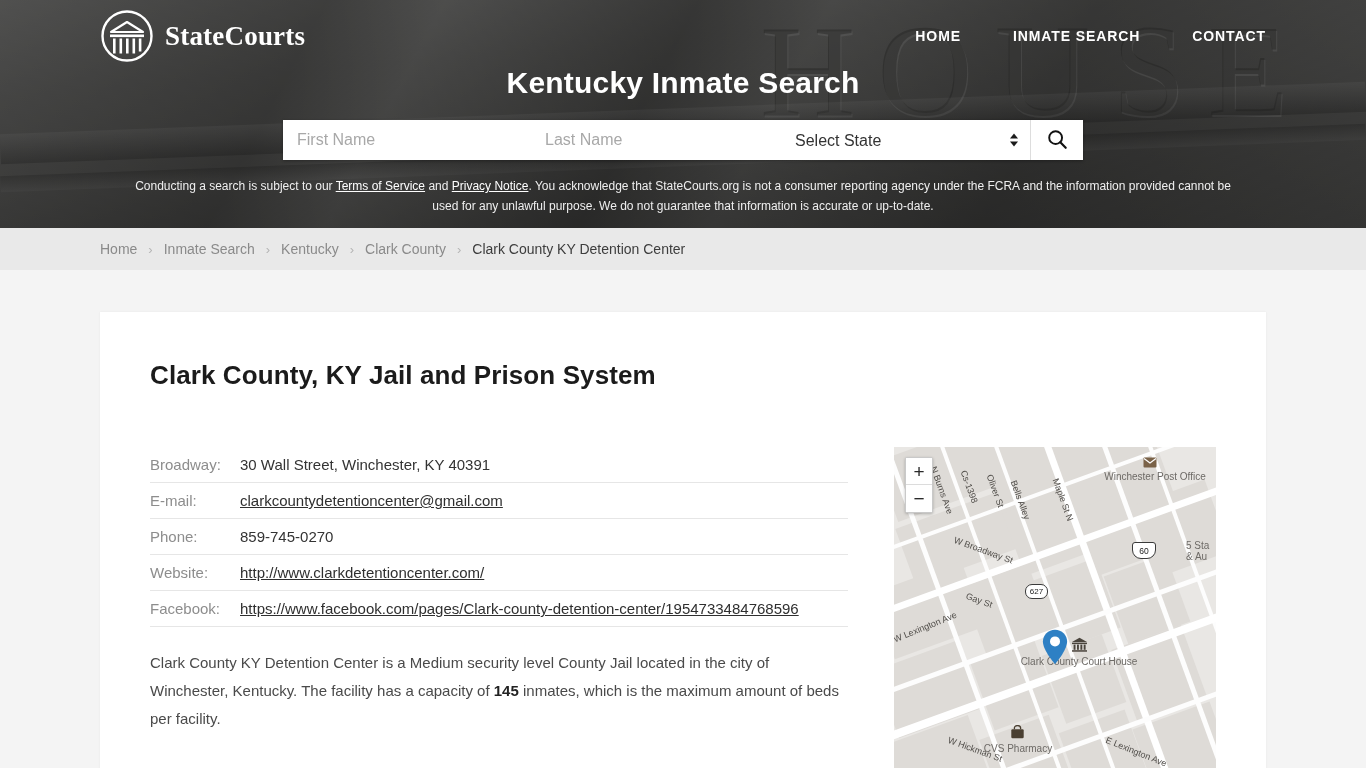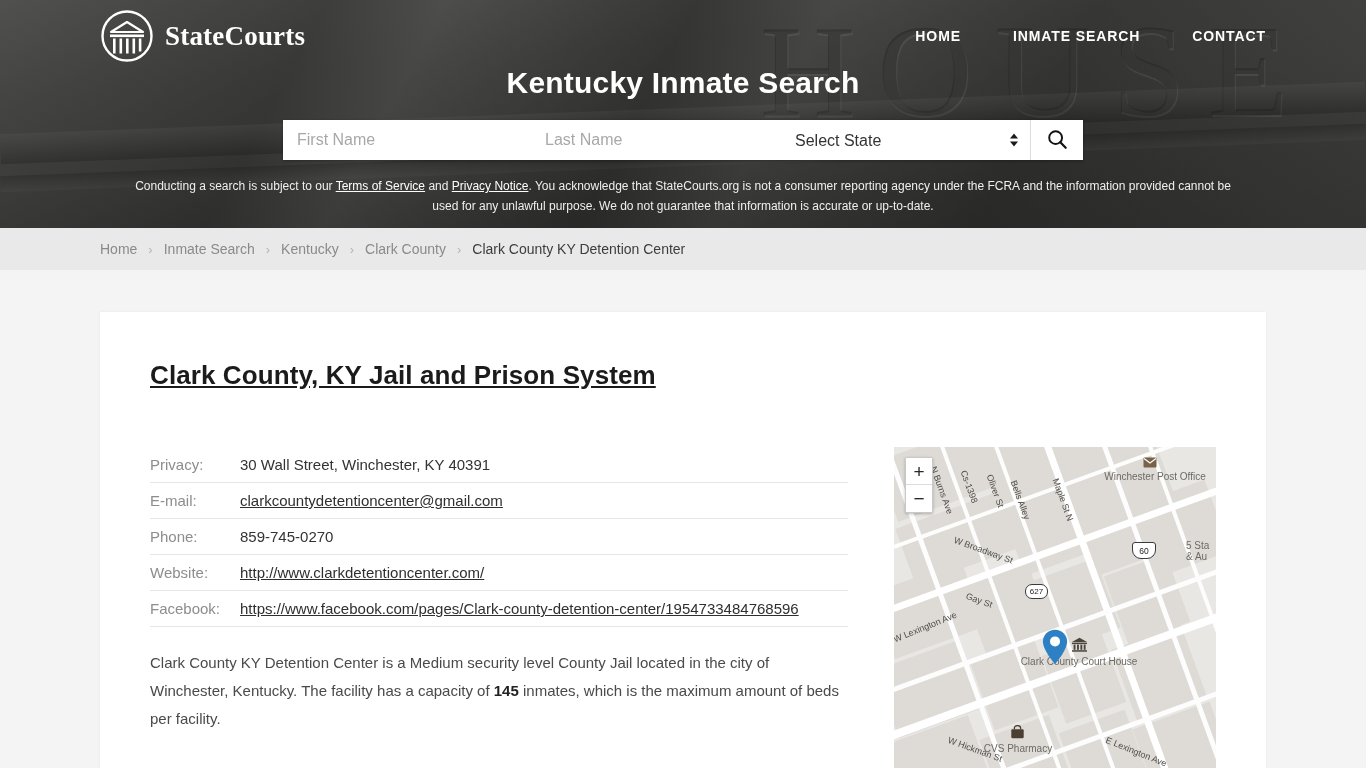--- a/index.html
+++ b/index.html
@@ -137,21 +137,21 @@
   .card {
     width:1166px; margin:0 auto;
     background:#fff;
     min-height:460px;
     padding:48px 50px 0 50px;
     position:relative;
     box-shadow:0 0 2px rgba(0,0,0,.06);
   }
   .page-title {
     font-size:26px; font-weight:700; color:#1b1b1b;
-    margin:0 0 56px 0; letter-spacing:.1px;text-decoration:underline;
+    margin:0 0 56px 0; letter-spacing:.1px;
   }
   .content-row { display:flex; gap:46px; }
   .col-left { width:710px; }
 
   table.facts { width:100%; border-collapse:collapse; }
   table.facts td {
     border-bottom:1px solid #e6e6e6;
     padding:9px 0; font-size:15px; vertical-align:top;
   }
   td.lbl { width:90px; color:#8d8d8d; white-space:nowrap; padding-right:14px; }
@@ -290,21 +290,21 @@
 
 <div class="page">
   <div class="card">
     <h2 class="page-title">Clark County, KY Jail and Prison System</h2>
 
     <div class="content-row">
       <div class="col-left">
         <table class="facts">
           <tbody>
             <tr>
-              <td class="lbl">Privacy:</td>
+              <td class="lbl">Broadway:</td>
               <td class="val">30 Wall Street, Winchester, KY 40391</td>
             </tr>
             <tr>
               <td class="lbl">E-mail:</td>
               <td class="val">
                 <a href="#">clarkcountydetentioncenter@gmail.com</a>
               </td>
             </tr>
             <tr>
               <td class="lbl">Phone:</td>

